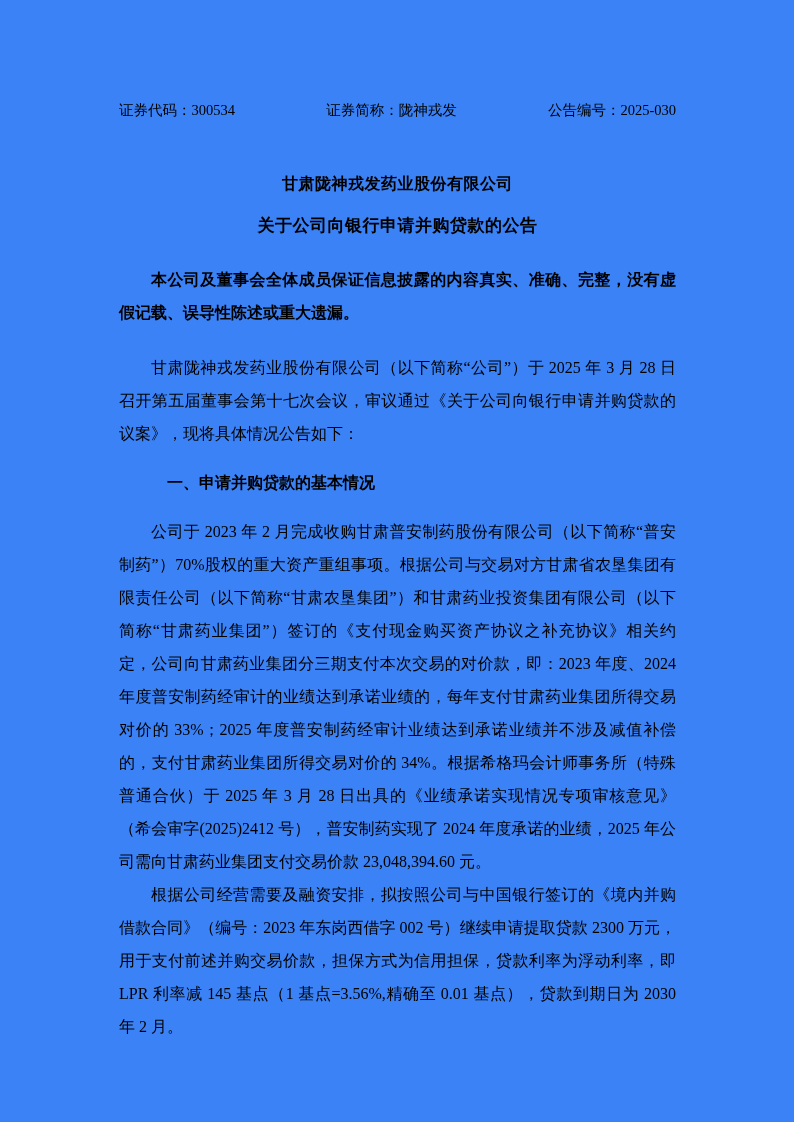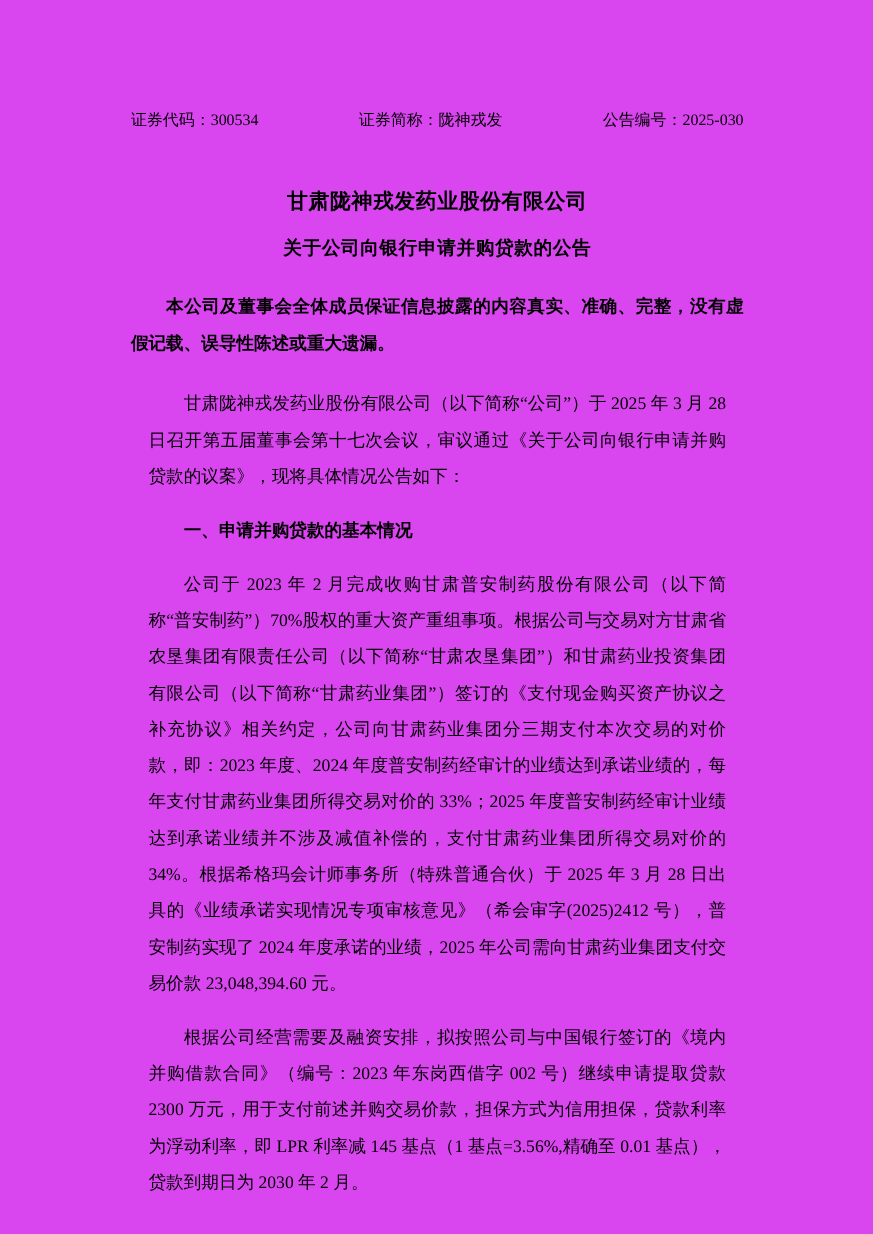--- a/index.html
+++ b/index.html
@@ -5,21 +5,21 @@
   html, body {
     margin: 0;
     padding: 0;
     background: #ffffff;
   }
   .page {
     position: relative;
     width: 794px;
     height: 1122px;
     margin: 0 auto;
-    background: #d946ef;
+    background: #3b82f6;
     overflow: hidden;
     font-family: "Liberation Serif", "DejaVu Serif", serif;
     color: #000000;
   }
   .content {
     position: absolute;
     left: 119px;
     width: 557px;
     top: 0;
   }
@@ -31,21 +31,21 @@
     font-size: 14.5px;
     line-height: 18px;
     white-space: nowrap;
   }
   .title-block {
     margin-top: 44px;
     text-align: center;
     font-weight: bold;
   }
   .title-line1 {
-    font-size: 19px;
+    font-size: 16px;
     line-height: 42px;
     letter-spacing: 0.5px;
   }
   .title-line2 {
     font-size: 17px;
     line-height: 42px;
     letter-spacing: 0.5px;
   }
   .declaration {
     margin-top: 16px;
@@ -55,21 +55,21 @@
     text-indent: 2em;
     text-align: justify;
   }
   .body-text {
     margin-top: 22px;
     font-size: 16px;
     line-height: 33px;
     text-align: justify;
   }
   .para {
-    margin: 16px;
+    margin: 0;
     text-indent: 2em;
   }
   .section-heading {
     margin: 16px;
     text-indent: 2em;
     font-weight: bold;
   }
 </style>
 </head>
 <body>

